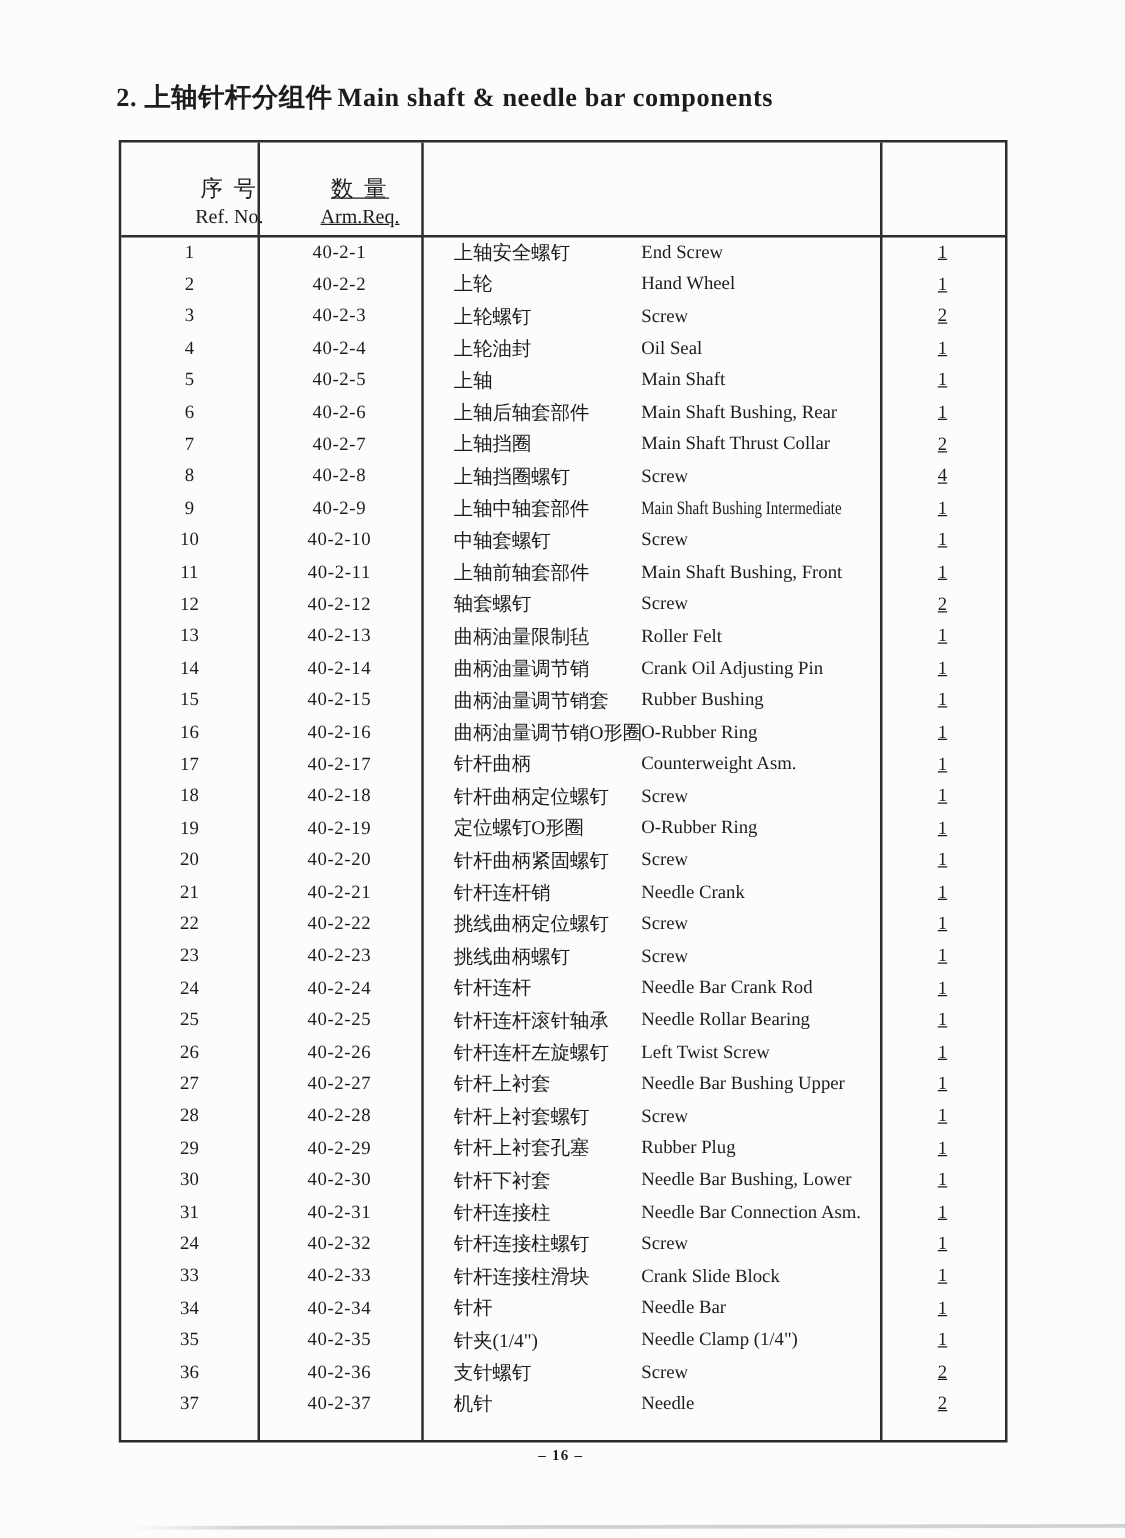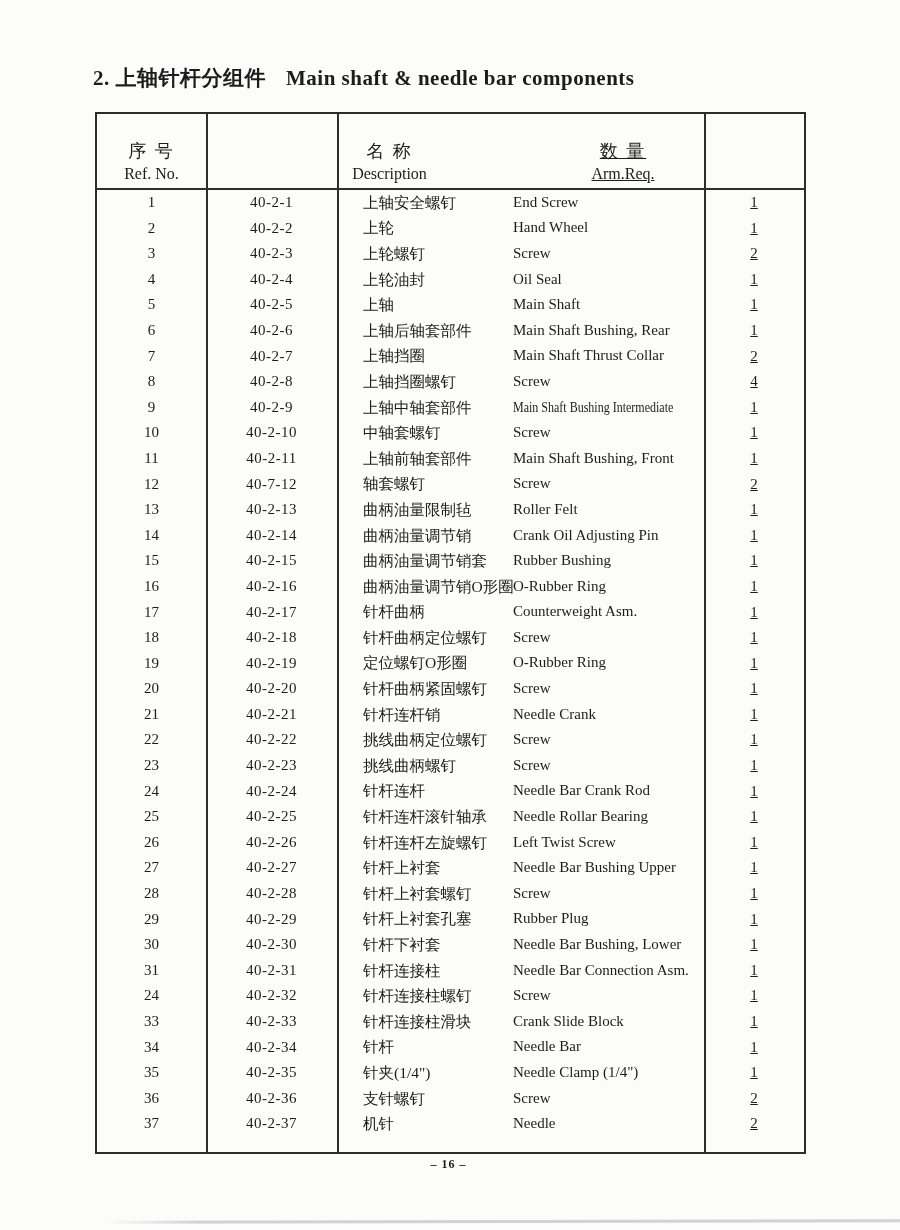--- a/index.html
+++ b/index.html
@@ -18,21 +18,21 @@
 
   .page-title {
     position: absolute;
     left: 93px;
     top: 64px;
     font-size: 21px;
     font-weight: bold;
     letter-spacing: 0.5px;
     white-space: nowrap;
   }
-  .page-title .title-en { margin-left: 20px; }
+  .page-title .title-en { margin-left: 4px; }
 
   .parts-table {
     position: absolute;
     left: 95px;
     top: 112px;
     width: 707px;   
     height: 1038px; 
     border: 2px solid #2b2b2b;
     background: transparent;
   }
@@ -56,20 +56,21 @@
     top: 74px;
     height: 2px;
     background: #2e2e2e;
   }
 
   .thead {
     position: absolute;
     left: 0; top: 0; right: 0;
     height: 94px;
     display: flex;
+    padding-left: 32px;
   }
   .thead .hcell {
     display: flex;
     flex-direction: column;
     align-items: center;
     justify-content: center;
     gap: 2px;
   }
   .hcell .h-cn { font-size: 18px; letter-spacing: 2px; }
   .hcell .h-en { font-size: 16px; text-align: center; }
@@ -147,24 +148,20 @@
   <div class="vline v1"></div>
   <div class="vline v2"></div>
   <div class="vline v3"></div>
   <div class="header-sep"></div>
 
   <div class="thead">
     <div class="hcell c-ref">
       <span class="h-cn">序 号</span>
       <span class="h-en">Ref. No.</span>
     </div>
-    <div class="hcell c-desc">
-      <span class="h-cn">名 称</span>
-      <span class="h-en">Description</span>
-    </div>
     <div class="hcell c-qty">
       <span class="h-cn">数 量</span>
       <span class="h-en">Arm.Req.</span>
     </div>
   </div>
 
   <div class="tbody">
   <div class="trow">
     <div class="cell c-ref">1</div>
     <div class="cell c-part">40-2-1</div>
@@ -270,21 +267,21 @@
     <div class="cell c-part">40-2-11</div>
     <div class="cell c-desc">
       <span class="d-cn">上轴前轴套部件</span>
       <span class="d-en">Main Shaft Bushing, Front</span>
     </div>
     <div class="cell c-qty">1</div>
   </div>
 
   <div class="trow">
     <div class="cell c-ref">12</div>
-    <div class="cell c-part">40-7-12</div>
+    <div class="cell c-part">40-2-12</div>
     <div class="cell c-desc">
       <span class="d-cn">轴套螺钉</span>
       <span class="d-en">Screw</span>
     </div>
     <div class="cell c-qty">2</div>
   </div>
 
   <div class="trow">
     <div class="cell c-ref">13</div>
     <div class="cell c-part">40-2-13</div>

